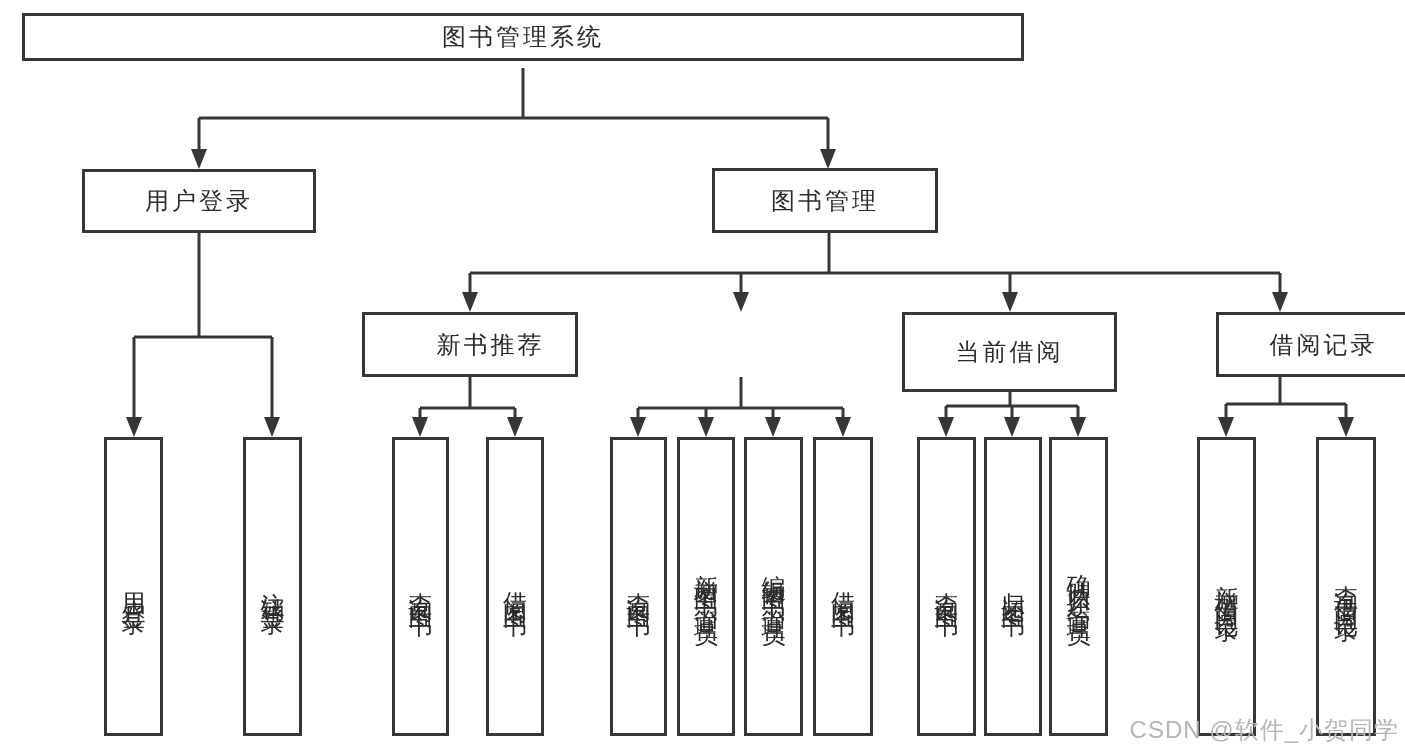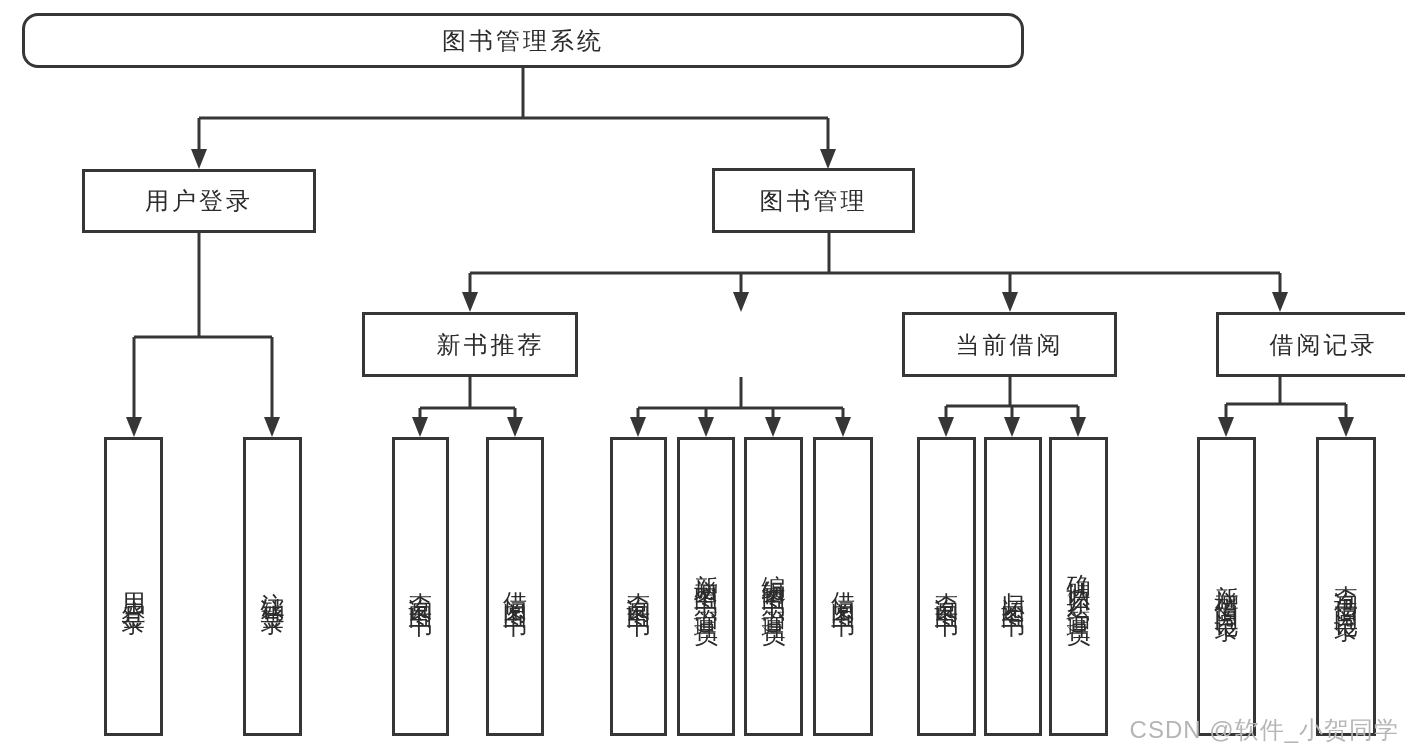--- a/index.html
+++ b/index.html
@@ -107,27 +107,27 @@
     <polygon class="ar" points="1070,417 1086,417 1078,437"></polygon>
 
     <polyline class="ln" points="1280,377 1280,404"></polyline>
     <polyline class="ln" points="1226,404 1346,404"></polyline>
     <polyline class="ln" points="1226,404 1226,421"></polyline>
     <polyline class="ln" points="1346,404 1346,421"></polyline>
     <polygon class="ar" points="1218,417 1234,417 1226,437"></polygon>
     <polygon class="ar" points="1338,417 1354,417 1346,437"></polygon>
   </svg>
 
-  <div class="box" style="left:22px;top:13px;width:1002px;height:55px;border-radius:16px;">图书管理系统</div>
+  <div class="box" style="left:22px;top:13px;width:1002px;height:48px;">图书管理系统</div>
 
   <div class="box" style="left:82px;top:169px;width:234px;height:64px;">用户登录</div>
-  <div class="box" style="left:712px;top:168px;width:203px;height:65px;">图书管理</div>
+  <div class="box" style="left:712px;top:168px;width:226px;height:65px;">图书管理</div>
 
   <div class="box" style="left:362px;top:312px;width:216px;height:65px;padding-left:41px;">新书推荐</div>
-  <div class="box" style="left:902px;top:312px;width:215px;height:65px;">当前借阅</div>
+  <div class="box" style="left:902px;top:312px;width:215px;height:80px;">当前借阅</div>
   <div class="box" style="left:1172px;top:312px;width:215px;height:65px;margin-left:44px;">借阅记录</div>
 
   <div class="box vbox" style="left:104px;top:437px;width:59px;height:299px;">用户登录</div>
   <div class="box vbox" style="left:243px;top:437px;width:59px;height:299px;">注销登录</div>
 
   <div class="box vbox" style="left:392px;top:437px;width:57px;height:299px;">查询图书</div>
   <div class="box vbox" style="left:486px;top:437px;width:58px;height:299px;">借阅图书</div>
 
   <div class="box vbox" style="left:610px;top:437px;width:57px;height:299px;">查询图书</div>
   <div class="box vbox" style="left:677px;top:437px;width:58px;height:299px;">新增图书（管理员）</div>

